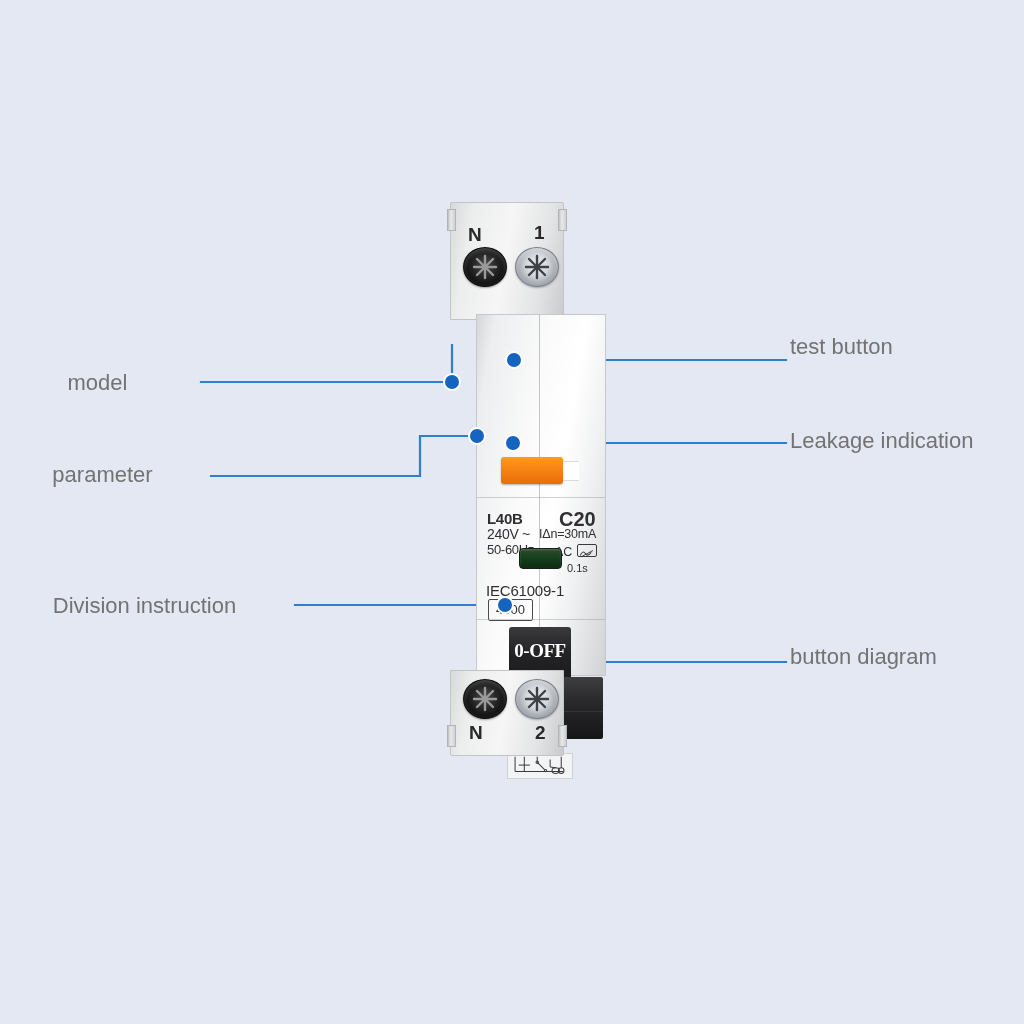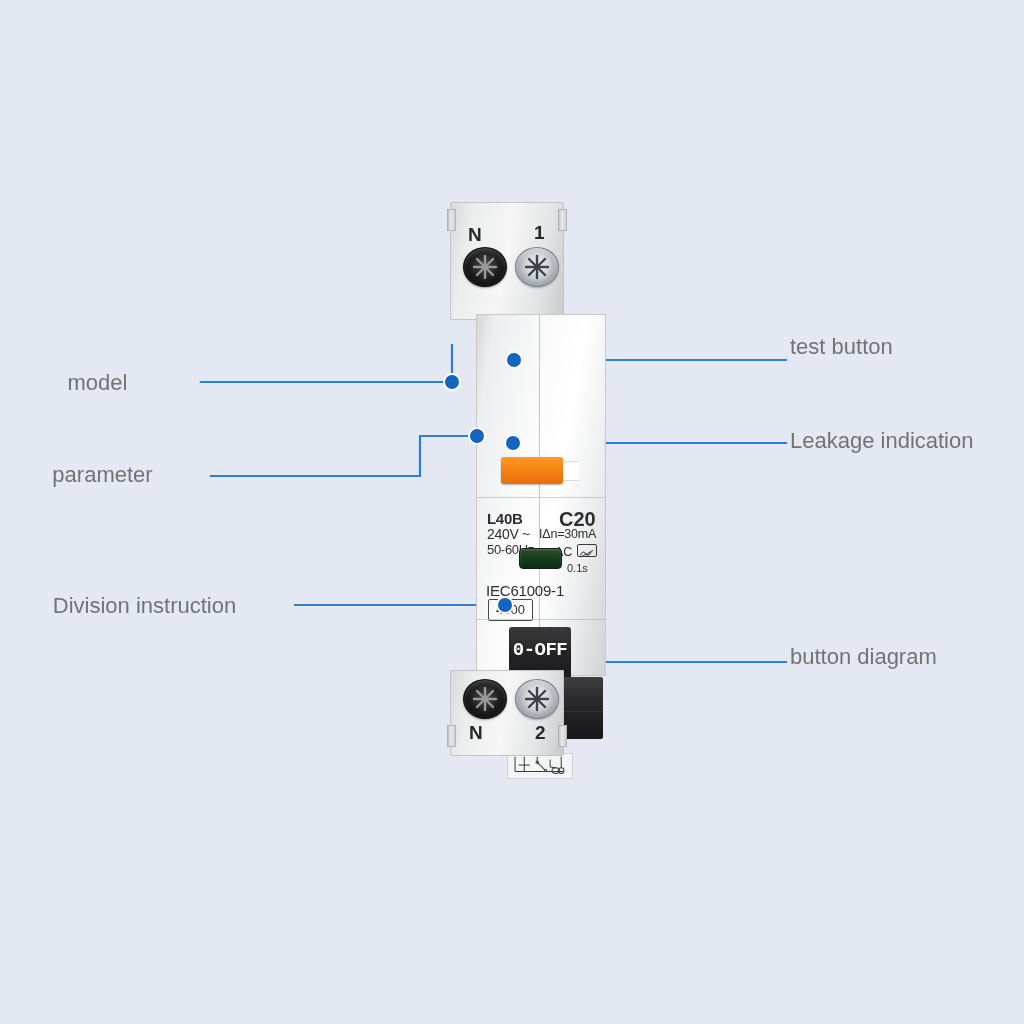--- a/index.html
+++ b/index.html
@@ -260,21 +260,21 @@
     border-radius: 3px 3px 0 0;
   }
   #lever-text {
     position: absolute;
     left: 0; right: 0;
     top: 14px;
     text-align: center;
     color: #ffffff;
     font-size: 19px;
     font-weight: bold;
-    font-family: Liberation Mono, monospace;
+    font-family: Liberation Serif, serif;
     letter-spacing: -.5px;
     line-height: 1;
   }
   #lever-body {
     position: absolute;
     left: 0px;
     top: 362px;
     width: 126px;
     height: 62px;
     background: linear-gradient(180deg,#3e3e40 0%, #2a2a2c 38%, #222224 60%, #161618 100%);

